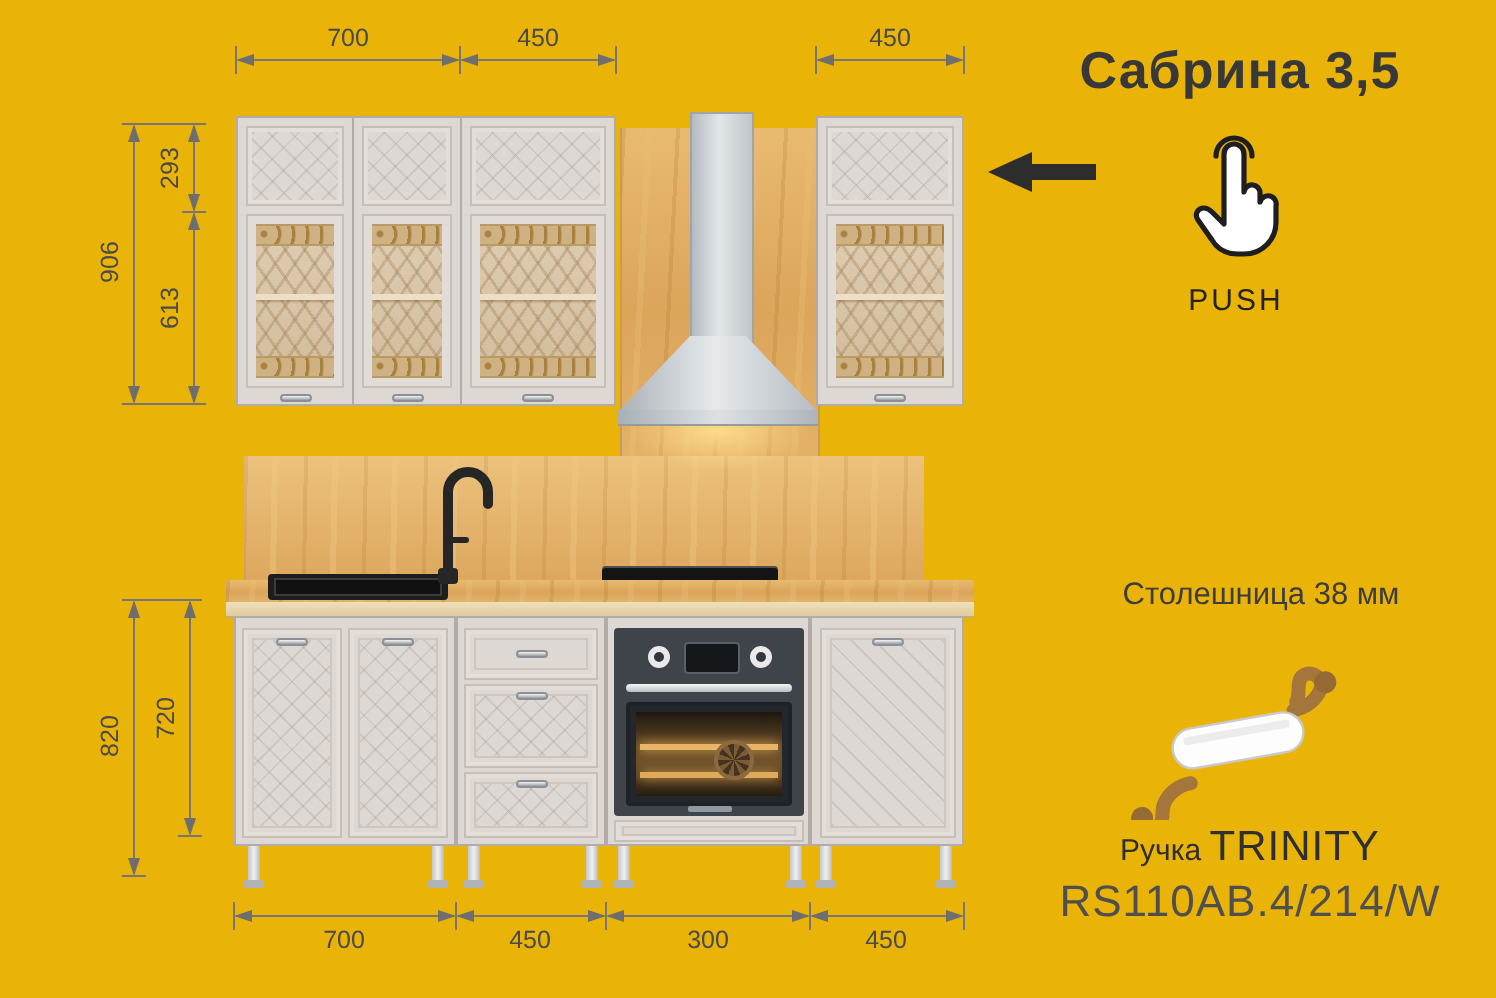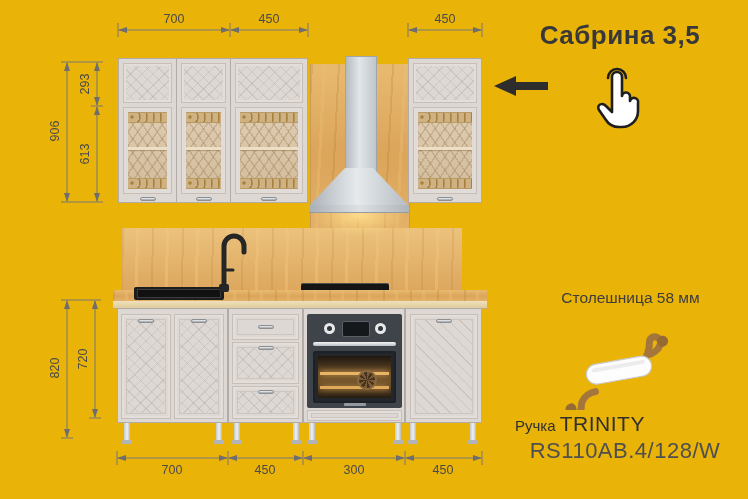--- a/index.html
+++ b/index.html
@@ -46,21 +46,21 @@
   .chimney{background:linear-gradient(90deg,#b4bac0,#e2e6e9 45%,#bfc5ca);}
   .canopy{background:linear-gradient(90deg,#aab1b7,#e6eaed 48%,#b6bcc2);
           clip-path:polygon(36% 0,64% 0,100% 100%,0 100%);}
   .leg{position:absolute;width:6px;background:linear-gradient(90deg,#c4c8cb,#eef0f1 50%,#b7bbbe);}
   .foot{position:absolute;width:10px;height:4px;background:#b0b4b7;border-radius:1px;}
 
   
   .title{font-size:26px;font-weight:700;color:#383838;letter-spacing:.5px;text-align:center;}
   .push{font-size:15px;letter-spacing:1.5px;color:#232323;text-align:center;}
   .note{font-size:15.5px;color:#3d3d3d;text-align:center;}
-  .handle-line{font-size:15px;color:#2f2f2f;text-align:left;}
+  .handle-line{font-size:15px;color:#2f2f2f;text-align:center;}
   .handle-line .big{font-size:21px;letter-spacing:.5px;}
   .model{font-size:22px;color:#4f4f4f;text-align:center;letter-spacing:.5px;}
 </style>
 </head>
 <body>
 
 <div class="stage">
 
   <div class="abs wood" style="left:310px;top:64px;width:98px;height:166px;border-left:1px solid #c89a55;border-right:1px solid #c89a55;"></div>
   <div class="abs wood-light" style="left:122px;top:228px;width:340px;height:62px;"></div>
@@ -256,32 +256,33 @@
   <div class="abs title" style="left:510px;top:20px;width:220px;">Сабрина  3,5</div>
 
   <svg class="abs" style="left:494px;top:74px;" width="54" height="24" viewBox="0 0 54 24">
     <polygon points="0,12 22,2 22,8 54,8 54,16 22,16 22,22" fill="#2d2d2d"></polygon>
   </svg>
 
   <svg class="abs" style="left:585px;top:64px;" width="64" height="76" viewBox="0 0 64 76">
     <path d="M23,14 a9,9 0 0 1 18,0" fill="none" stroke="#1e1e1e" stroke-width="2.6" stroke-linecap="round"></path>
     <path d="M27,40 V13 a5,5 0 0 1 10,0 v19 a4,4 0 0 1 8,1 v4 a4,4 0 0 1 8,2 v8 c0,9 -7,16 -16,16 h-3 c-6,0 -10,-2 -13,-7 l-7,-10 c-2,-3 0,-6 3,-6 c1.5,0 3,1 4,2 l6,6 z" fill="#ffffff" stroke="#1e1e1e" stroke-width="2.6" stroke-linejoin="round"></path>
   </svg>
-
-  <div class="abs note" style="left:523px;top:289px;width:215px;">Столешница 58 мм</div>
+  <div class="abs push" style="left:558px;top:142px;width:120px;">PUSH</div>
+
+  <div class="abs note" style="left:523px;top:289px;width:215px;">Столешница 38 мм</div>
 
   <svg class="abs" style="left:548px;top:330px;" width="145" height="80" viewBox="0 0 145 80">
     <g transform="rotate(-10 72 40)">
       <path d="M18,68 c-7,5 1,13 7,7 c3,-3 2,-7 4,-10 c3,-5 9,-8 15,-8" fill="none" stroke="#a4763c" stroke-width="7" stroke-linecap="round"></path>
       <path d="M101,30 c6,0 12,-3 15,-8 c4,-7 -7,-13 -10,-5 c-1,3 -1,7 -3,9" fill="none" stroke="#a4763c" stroke-width="7" stroke-linecap="round"></path>
       <circle cx="17" cy="70" r="5.5" fill="#966a33"></circle>
       <circle cx="119" cy="19" r="5.5" fill="#966a33"></circle>
       <rect x="38" y="30" width="66" height="20" rx="10" fill="#fdfdfd" stroke="#c9c9c9" stroke-width="1.2"></rect>
       <rect x="44" y="34" width="54" height="4" rx="2" fill="#ececec"></rect>
     </g>
   </svg>
   <div class="abs handle-line" style="left:515px;top:412px;width:220px;">
     <span>Ручка</span>
     <span class="big">TRINITY</span>
   </div>
-  <div class="abs model" style="left:505px;top:438px;width:240px;">RS110AB.4/128/W</div>
+  <div class="abs model" style="left:505px;top:438px;width:240px;">RS110AB.4/214/W</div>
 
 </div>
 
 </body></html>

